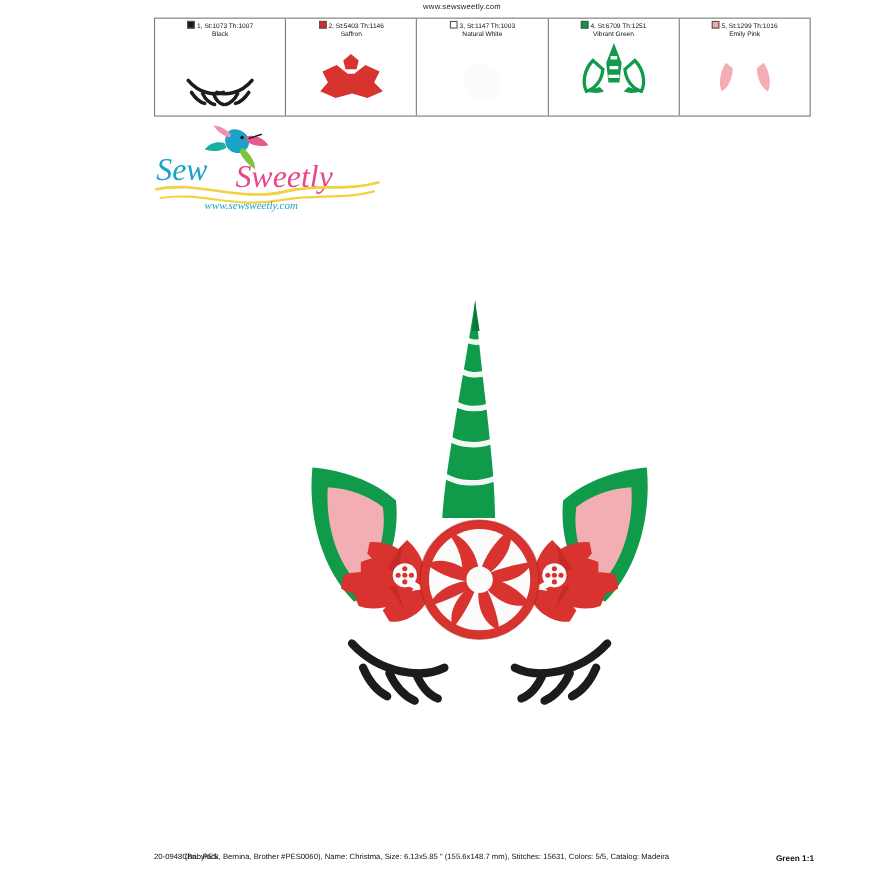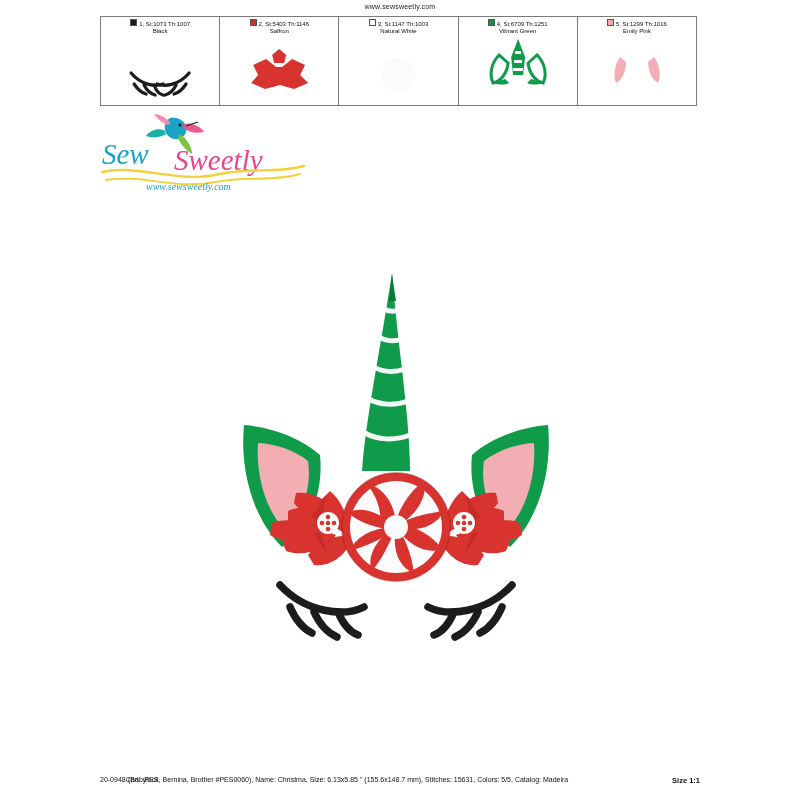--- a/index.html
+++ b/index.html
@@ -11,20 +11,21 @@
     height: 800px;
     background: #ffffff;
     font-family: "Liberation Sans", sans-serif;
     color: #111111;
     position: relative;
     overflow: hidden;
   }
   .page {
     position: absolute;
     inset: 0;
+    margin-left: 40px;
   }
   
   .top-url {
     position: absolute;
     top: 3px;
     left: 0;
     width: 100%;
     text-align: center;
     font-size: 7px;
     color: #222;
@@ -353,16 +354,16 @@
         <path d="M282 347 C276 360 268 368 259 372"></path>
         <path d="M258 347 C253 359 246 367 238 370"></path>
       </g>
 
     </svg>
   </div>
 
   <div class="footer">
     <span class="fname">20-0948Chri...PES</span>
     <span class="fmeta">(Babylock, Bernina, Brother #PES0060), Name: Christma, Size: 6.13x5.85 " (155.6x148.7 mm), Stitches: 15631, Colors: 5/5, Catalog: Madeira</span>
-    <span class="fscale">Size 1:1</span>
+    <span class="fscale">Green 1:1</span>
   </div>
 
 </div>
 
 </body></html>

